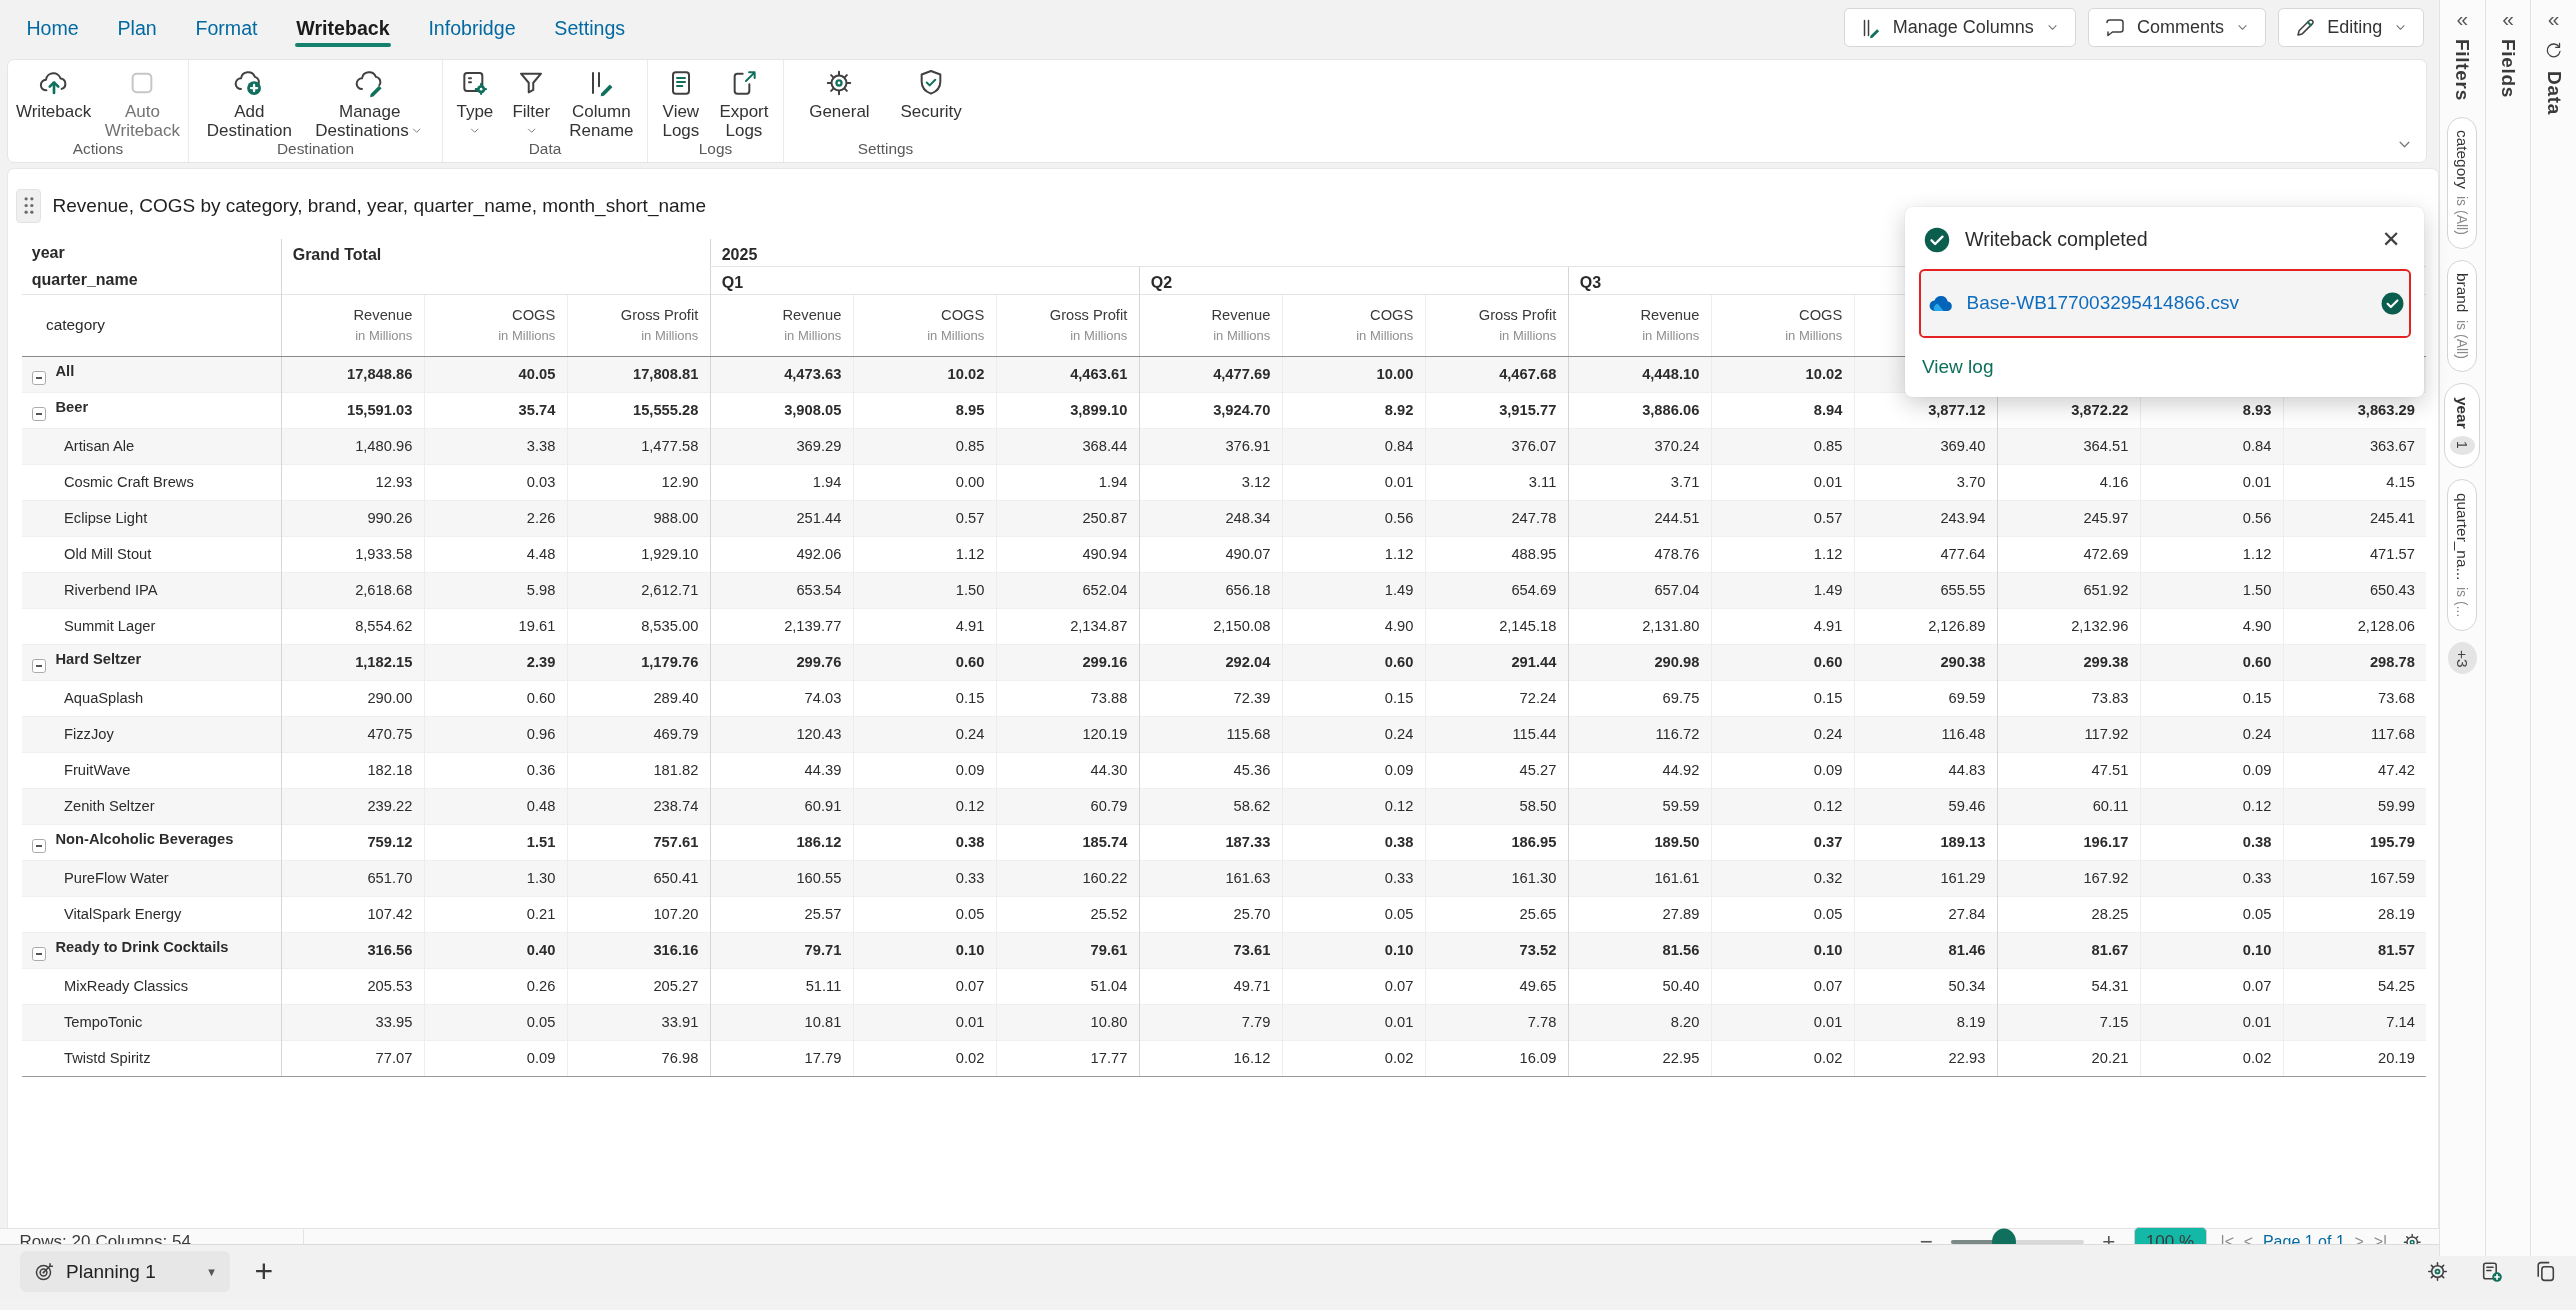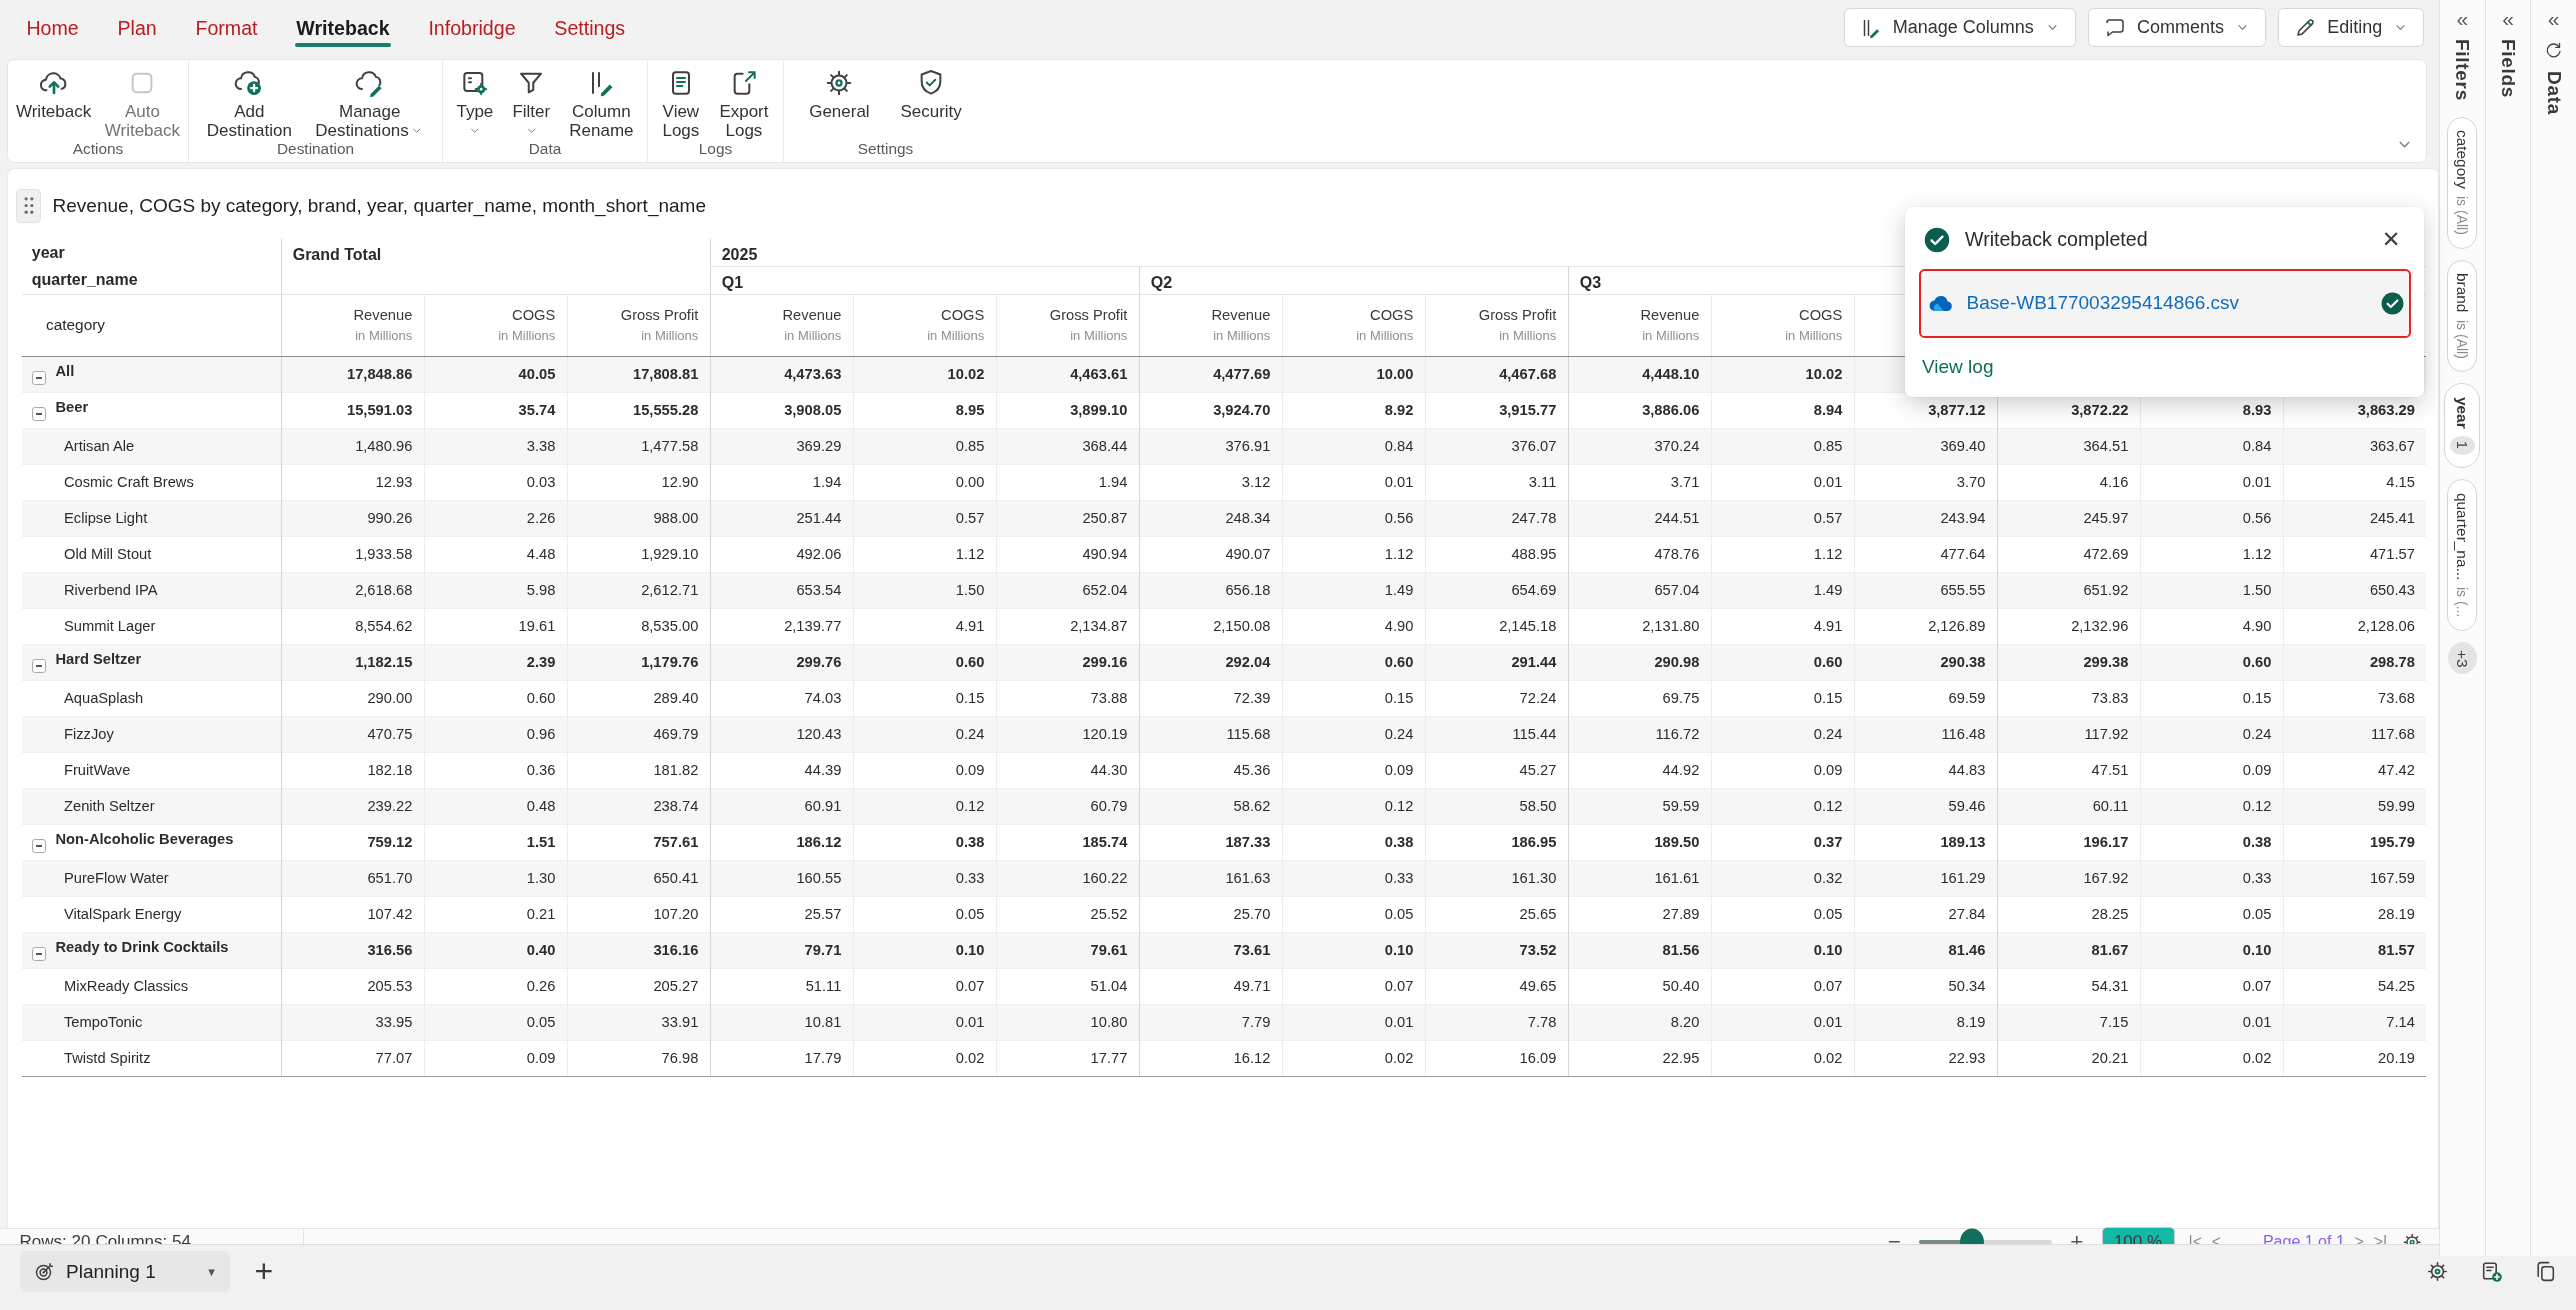--- a/index.html
+++ b/index.html
@@ -9,21 +9,21 @@
     background: #f2f2f2; color: #2b2b2b; position: relative;
   }
   :root {
     --accent: #10705d; --accent-dark: #0b5e4e; --link: #0f6cbd;
     --red: #e42222; --border: #e3e3e3; --stripe: #f6f6f6;
   }
 
   
   .menubar { position: absolute; top: 0; left: 0; right: 137px; height: 56px;
     display: flex; align-items: center; padding-left: 25px; gap: 36px; }
-  .menu-item { font-size: 19.6px; color: #b91c1c; cursor: default; position: relative;
+  .menu-item { font-size: 19.6px; color: #0369a1; cursor: default; position: relative;
     padding: 12.6px 1.4px; }
   .menu-item.active { font-weight: 700; color: #1b1b1b; }
   .menu-item.active::after { content: ""; position: absolute; left: 0; right: 0;
     bottom: 5.6px; height: 3.5px; background: #15806b; border-radius: 2.1px; }
 
   .quick-actions { position: absolute; top: 8.4px; right: 152px; display: flex; gap: 12.6px; }
   .qa-btn { height: 39px; background: #fff; border: 0.7px solid #d6d6d6; border-radius: 5.6px;
     display: flex; align-items: center; gap: 9.8px; padding: 7px 14px; font-size: 18px; color: #333; }
   .qa-btn .ic { width: 24px; height: 24px; }
   .qa-btn .chev { width: 17px; height: 17px; opacity: .75; }
@@ -104,21 +104,21 @@
   .sb-div { width: 0.7px; height: 28px; background: #e3e3e3; margin-left: 112px; }
   .sb-right { margin-left: auto; display: flex; align-items: center; gap: 14px; padding-right: 15.4px; }
   .zoom-minus, .zoom-plus { font-size: 22.4px; color: #555; padding: 0 4.2px; }
   .slider { position: relative; width: 133px; height: 4.2px; background: #d8d8d8; border-radius: 2.1px; }
   .slider .fill { position: absolute; left: 0; top: 0; bottom: 0; width: 40%; background: #7b8a86; border-radius: 2.1px; }
   .slider .thumb { position: absolute; left: 40%; top: 50%; transform: translate(-50%,-50%);
     width: 24px; height: 27px; background: var(--accent); border-radius: 50%; }
   .zoom-box { width: 73px; height: 31px; background: #14b8a6; border: 0.7px solid #cfcfcf;
     border-radius: 4.9px; display: flex; align-items: center; justify-content: center; font-size: 17px; }
   .pager { display: flex; align-items: center; gap: 9.8px; color: #8a8a8a; font-size: 16px; }
-  .pager .pg-txt { color: #8b5cf6; margin-left: 32px; }
+  .pager .pg-txt { color: #0369a1; }
   .sb-gear { width: 22.4px; height: 22.4px; }
 
   
   .tabbar { position: absolute; left: 0; bottom: 12px; width: 2576px; height: 54px;
     background: #f1f1f1; border-top: 0.7px solid #dcdcdc; display: flex; align-items: center; }
   .tab-pill { margin-left: 19.6px; width: 210px; height: 41px; background: #e7e7e7;
     border-radius: 6.3px; display: flex; align-items: center; padding: 0 12.6px; gap: 9.8px; }
   .tab-pill .tic { width: 24px; height: 24px; }
   .tab-pill .tlab { flex: 1; font-size: 19px; color: #222; }
   .tab-pill .tcar { font-size: 11.2px; color: #555; }

